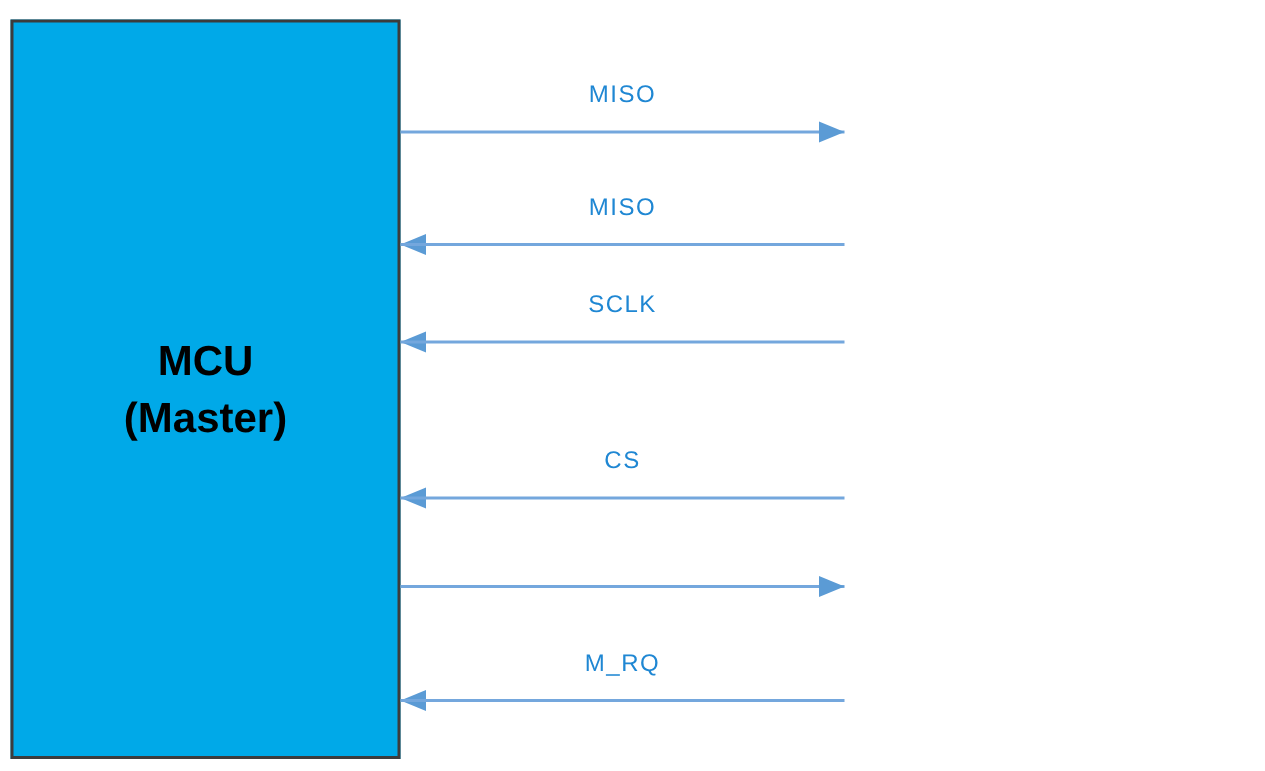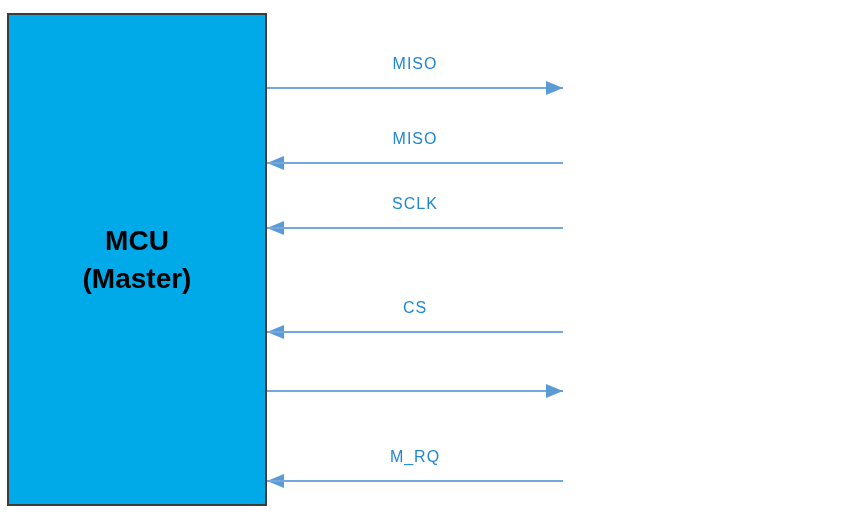--- a/index.html
+++ b/index.html
@@ -87,21 +87,21 @@
     border-top: 7px solid transparent;
     border-bottom: 7px solid transparent;
     border-right: 17px solid var(--arrow-head);
   }
 
   .row-miso { top: 44px;  }
   .row-mosi { top: 119px; }
   .row-sclk { top: 184px; }
   .row-cs   { top: 272px; margin-top: 16px; }
   .row-srq  { top: 347px; }
-  .row-mrq  { top: 437px; padding-left: 16px; }
+  .row-mrq  { top: 423px; padding-left: 16px; }
 
   .watermark {
     position: absolute;
     left: 645px;
     top: 496px;
     width: 190px;
     height: 9px;
     background: linear-gradient(to right,
       rgba(255,255,255,0.05),
       rgba(255,255,255,0.40) 60%,

